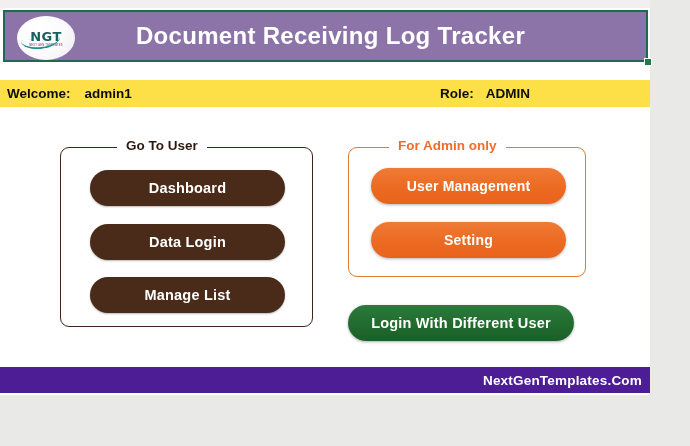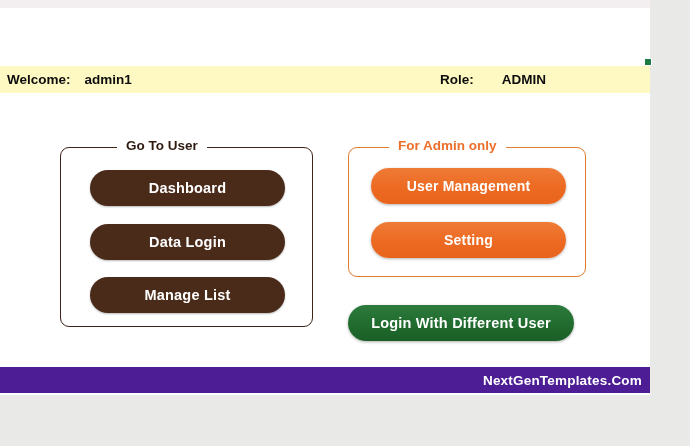--- a/index.html
+++ b/index.html
@@ -132,24 +132,24 @@
     font-weight: bold;
     letter-spacing: 0.3px;
     padding-left: 10px;
     box-sizing: border-box;
   }
 
   
   .info-bar {
     position: absolute;
     left: 0;
-    top: 66px;
+    top: 80px;
     width: 650px;
     height: 27px;
-    background: #fef9c3;
+    background: #fde047;
     display: flex;
     align-items: center;
   }
   .info-bar .lbl {
     font-size: 13.5px;
     font-weight: bold;
     color: #0d0d0d;
   }
   .info-bar .val {
     font-size: 13.5px;
@@ -161,21 +161,21 @@
     left: 7px;
     display: flex;
     align-items: baseline;
     gap: 14px;
   }
   .role-group {
     position: absolute;
     left: 440px;
     display: flex;
     align-items: flex-start;
-    gap: 28px;
+    gap: 12px;
   }
 
   
   .panel {
     position: absolute;
     box-sizing: border-box;
     border-radius: 9px;
   }
   .panel-legend {
     position: absolute;
@@ -275,20 +275,28 @@
 </head>
 <body>
 
 <div id="app">
 
   <div class="sheet-canvas"></div>
   <div class="sheet-topstrip"></div>
   <div class="sheet-rightstrip"></div>
   <div class="sheet-bottomstrip"></div>
 
+  <div class="header-band">
+    <div class="brand-logo">
+      <div class="swoosh"></div>
+      <div class="ngt">NGT</div>
+      <div class="tagline">NEXT GEN TEMPLATES</div>
+    </div>
+    <div class="header-title">Document Receiving Log Tracker</div>
+  </div>
   <div class="sel-handle"></div>
 
   <div class="info-bar">
     <div class="welcome-group">
       <span class="lbl">Welcome:</span>
       <span class="val">admin1</span>
     </div>
     <div class="role-group">
       <span class="lbl">Role:</span>
       <span class="val">ADMIN</span>

